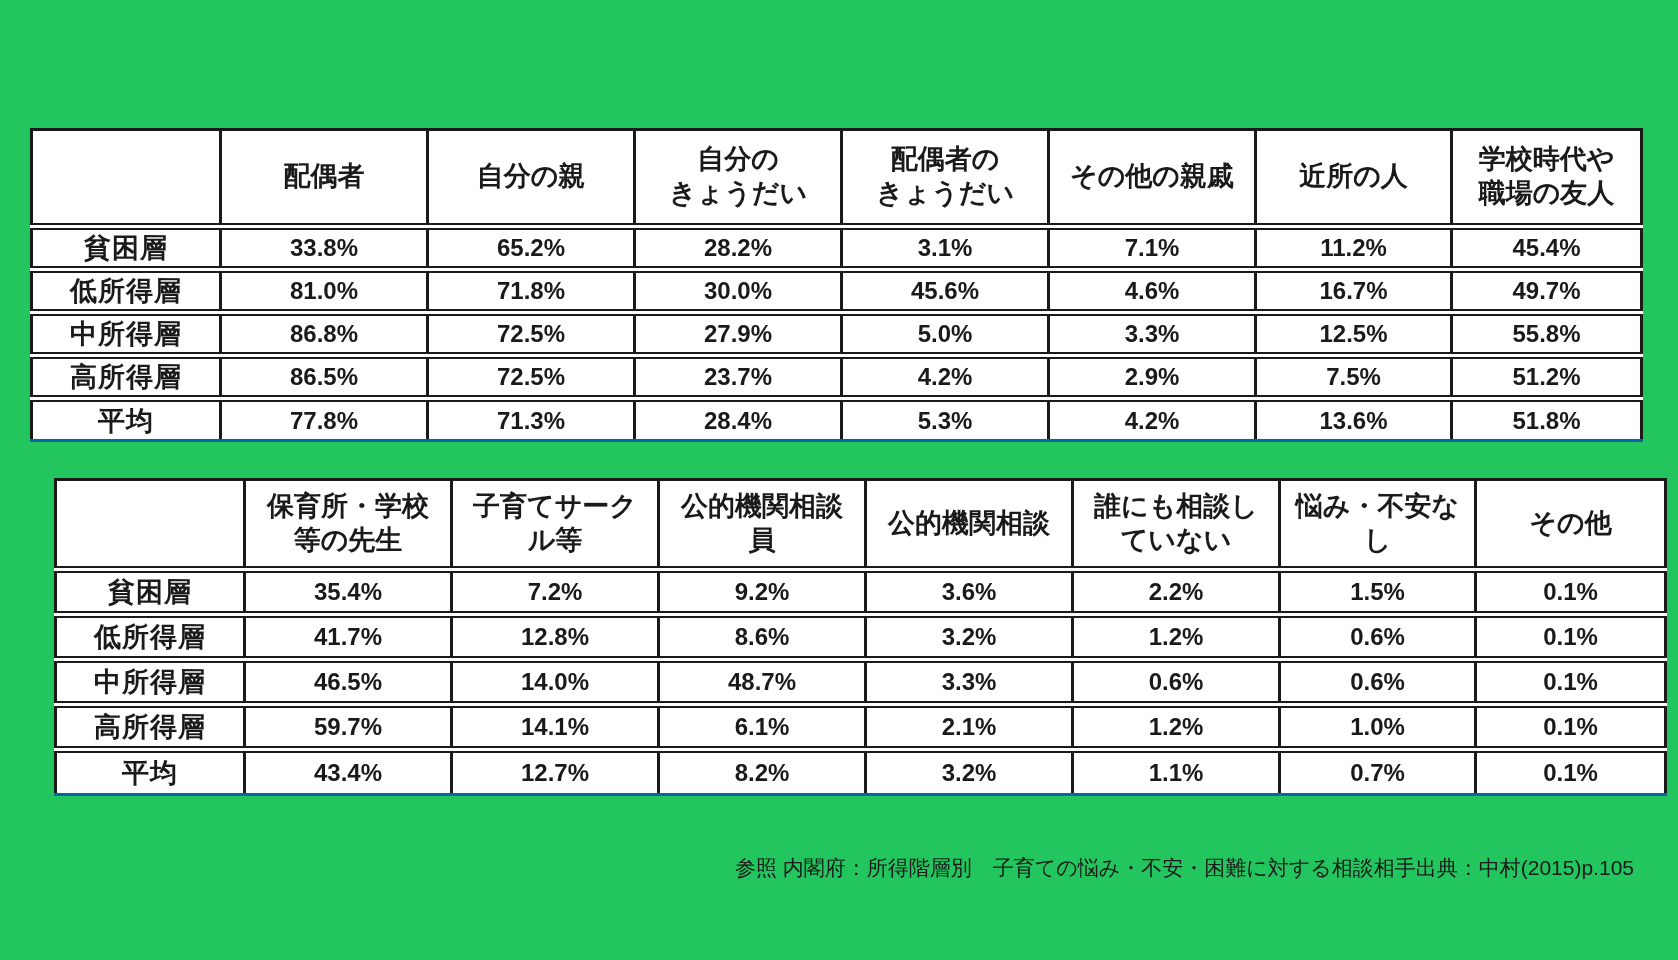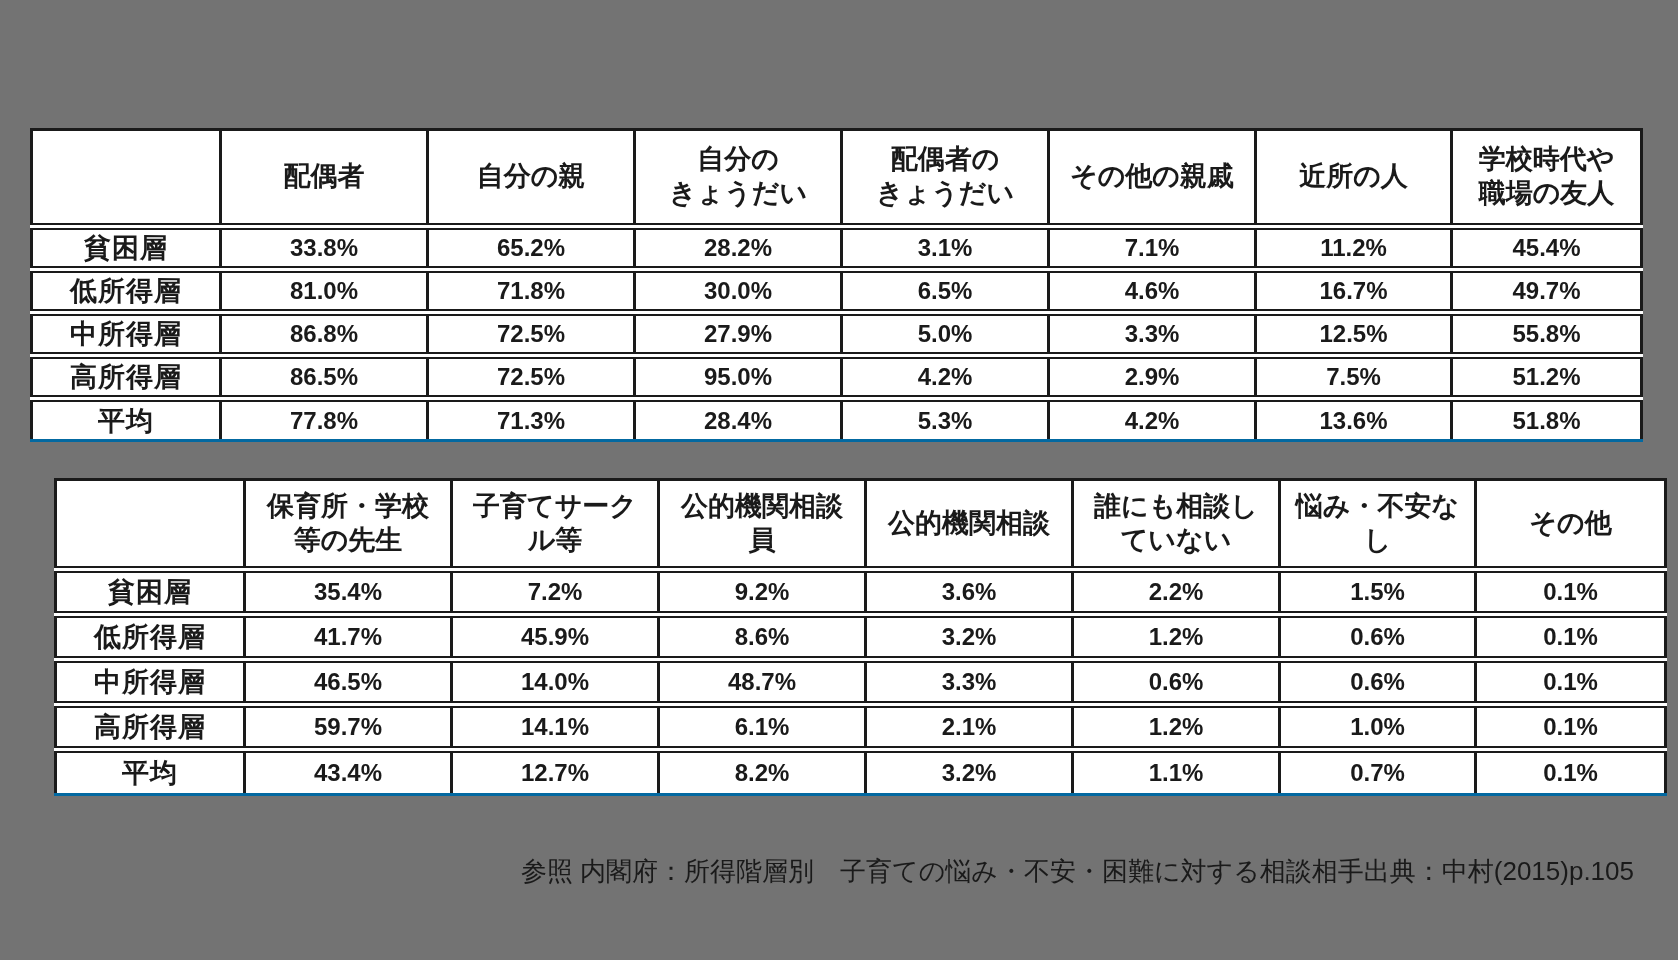--- a/index.html
+++ b/index.html
@@ -1,17 +1,17 @@
 <!DOCTYPE html>
 <html lang="ja"><head>
 <meta charset="utf-8">
 <style>
   html,body { margin:0; padding:0; background:#ffffff; }
   .page {
-    position:relative; width:1678px; height:960px; background:#737373;
+    position:relative; width:1678px; height:960px; background:#22c55e;
     font-family:"Liberation Sans","DejaVu Sans",sans-serif; color:#1a1a1a;
     overflow:hidden;
   }
   table.data {
     position:absolute; left:30px;
     border-collapse:collapse; table-layout:fixed;
     width:1613px; background:#ffffff;
     border:3px solid #1a1a1a;
   }
   #t1 { top:128px; }
@@ -28,21 +28,21 @@
     font-size:27px; font-weight:bold; white-space:pre-line; line-height:1.25;
   }
   td.rl { font-size:27px; font-weight:bold; letter-spacing:1px;font-family:Liberation Serif, serif; }
   td.v  { font-size:24px; font-weight:bold; font-family:"Liberation Sans","DejaVu Sans",sans-serif; }
   #t1 tr.hdr { height:97px; }
   #t1 tbody tr { height:42px; }
   #t2 tr.hdr { height:90px; }
   #t2 tbody tr { height:45px; }
   .caption {
     position:absolute; top:854px; right:44px;
-    font-size:26px; font-weight:400; color:#1a1a1a; white-space:nowrap;
+    font-size:21px; font-weight:400; color:#1a1a1a; white-space:nowrap;
   }
 </style>
 </head>
 <body>
 
 <div class="page">
 
   <table class="data" id="t1">
     <colgroup>
       <col style="width:189px">
@@ -78,40 +78,40 @@
         <td class="v">3.1%</td>
         <td class="v">7.1%</td>
         <td class="v">11.2%</td>
         <td class="v">45.4%</td>
       </tr>
       <tr>
         <td class="rl">低所得層</td>
         <td class="v">81.0%</td>
         <td class="v">71.8%</td>
         <td class="v">30.0%</td>
-        <td class="v">6.5%</td>
+        <td class="v">45.6%</td>
         <td class="v">4.6%</td>
         <td class="v">16.7%</td>
         <td class="v">49.7%</td>
       </tr>
       <tr>
         <td class="rl">中所得層</td>
         <td class="v">86.8%</td>
         <td class="v">72.5%</td>
         <td class="v">27.9%</td>
         <td class="v">5.0%</td>
         <td class="v">3.3%</td>
         <td class="v">12.5%</td>
         <td class="v">55.8%</td>
       </tr>
       <tr>
         <td class="rl">高所得層</td>
         <td class="v">86.5%</td>
         <td class="v">72.5%</td>
-        <td class="v">95.0%</td>
+        <td class="v">23.7%</td>
         <td class="v">4.2%</td>
         <td class="v">2.9%</td>
         <td class="v">7.5%</td>
         <td class="v">51.2%</td>
       </tr>
       <tr>
         <td class="rl">平均</td>
         <td class="v">77.8%</td>
         <td class="v">71.3%</td>
         <td class="v">28.4%</td>
@@ -158,21 +158,21 @@
         <td class="v">7.2%</td>
         <td class="v">9.2%</td>
         <td class="v">3.6%</td>
         <td class="v">2.2%</td>
         <td class="v">1.5%</td>
         <td class="v">0.1%</td>
       </tr>
       <tr>
         <td class="rl">低所得層</td>
         <td class="v">41.7%</td>
-        <td class="v">45.9%</td>
+        <td class="v">12.8%</td>
         <td class="v">8.6%</td>
         <td class="v">3.2%</td>
         <td class="v">1.2%</td>
         <td class="v">0.6%</td>
         <td class="v">0.1%</td>
       </tr>
       <tr>
         <td class="rl">中所得層</td>
         <td class="v">46.5%</td>
         <td class="v">14.0%</td>

